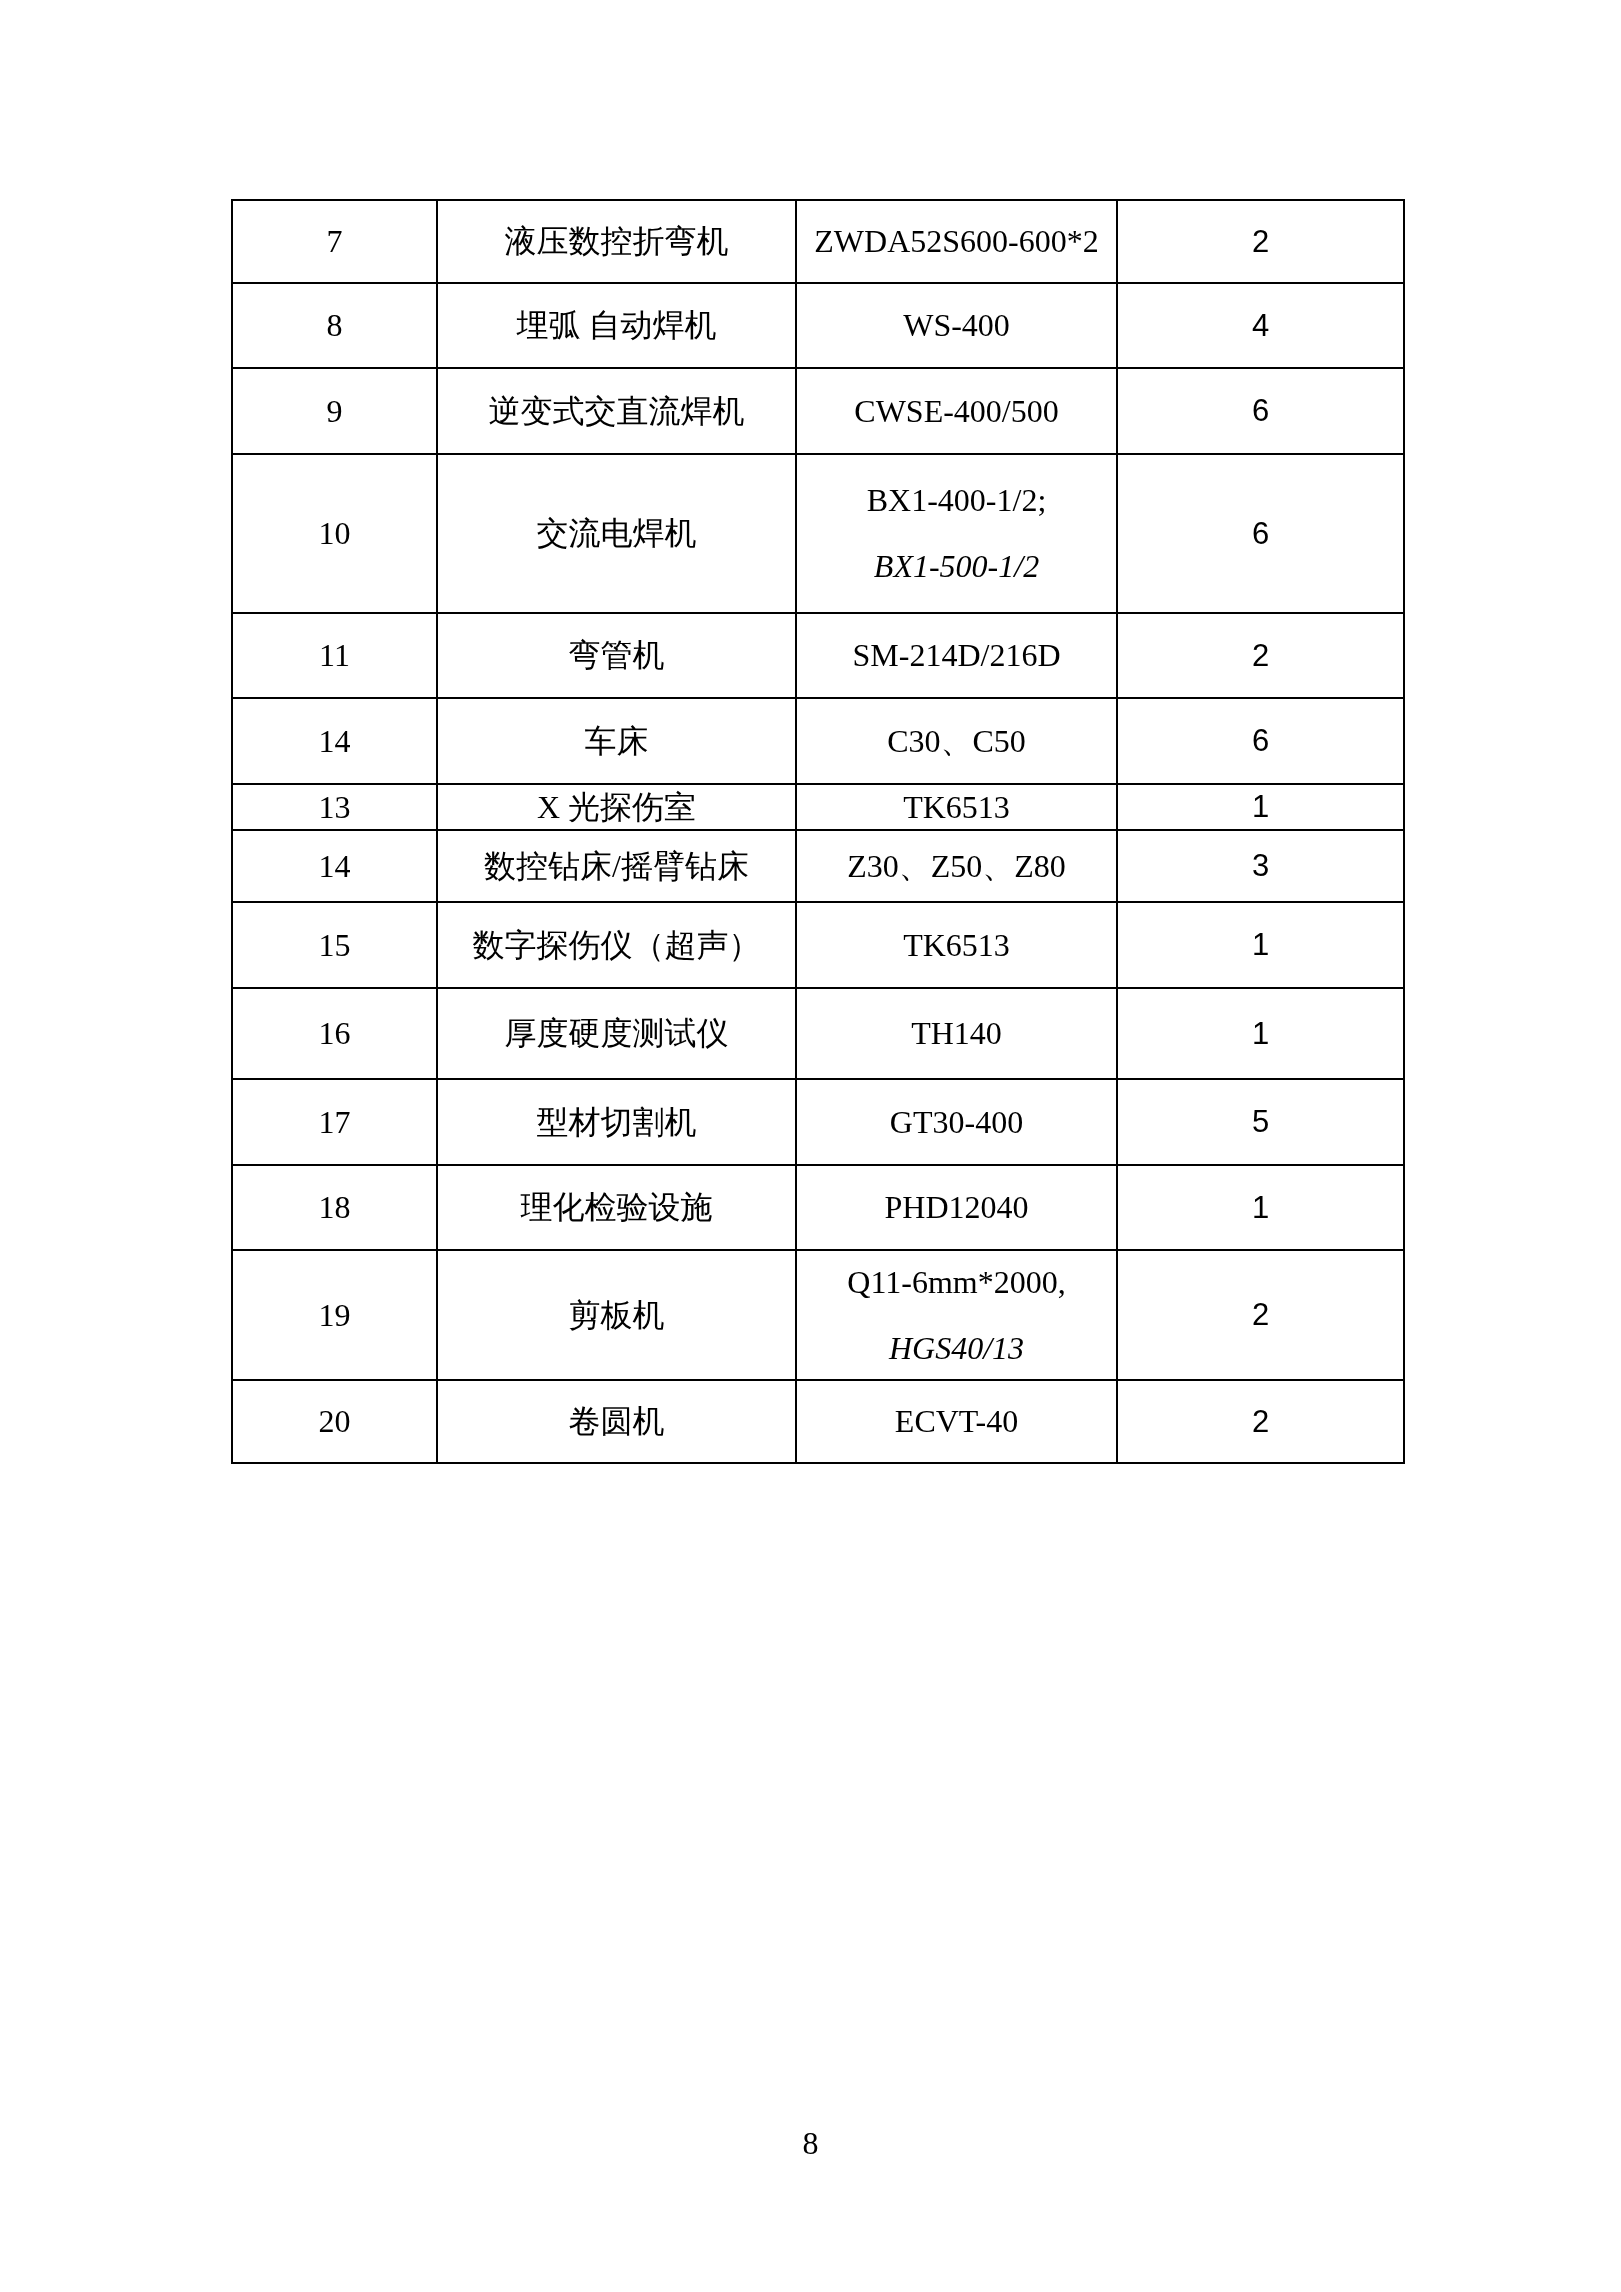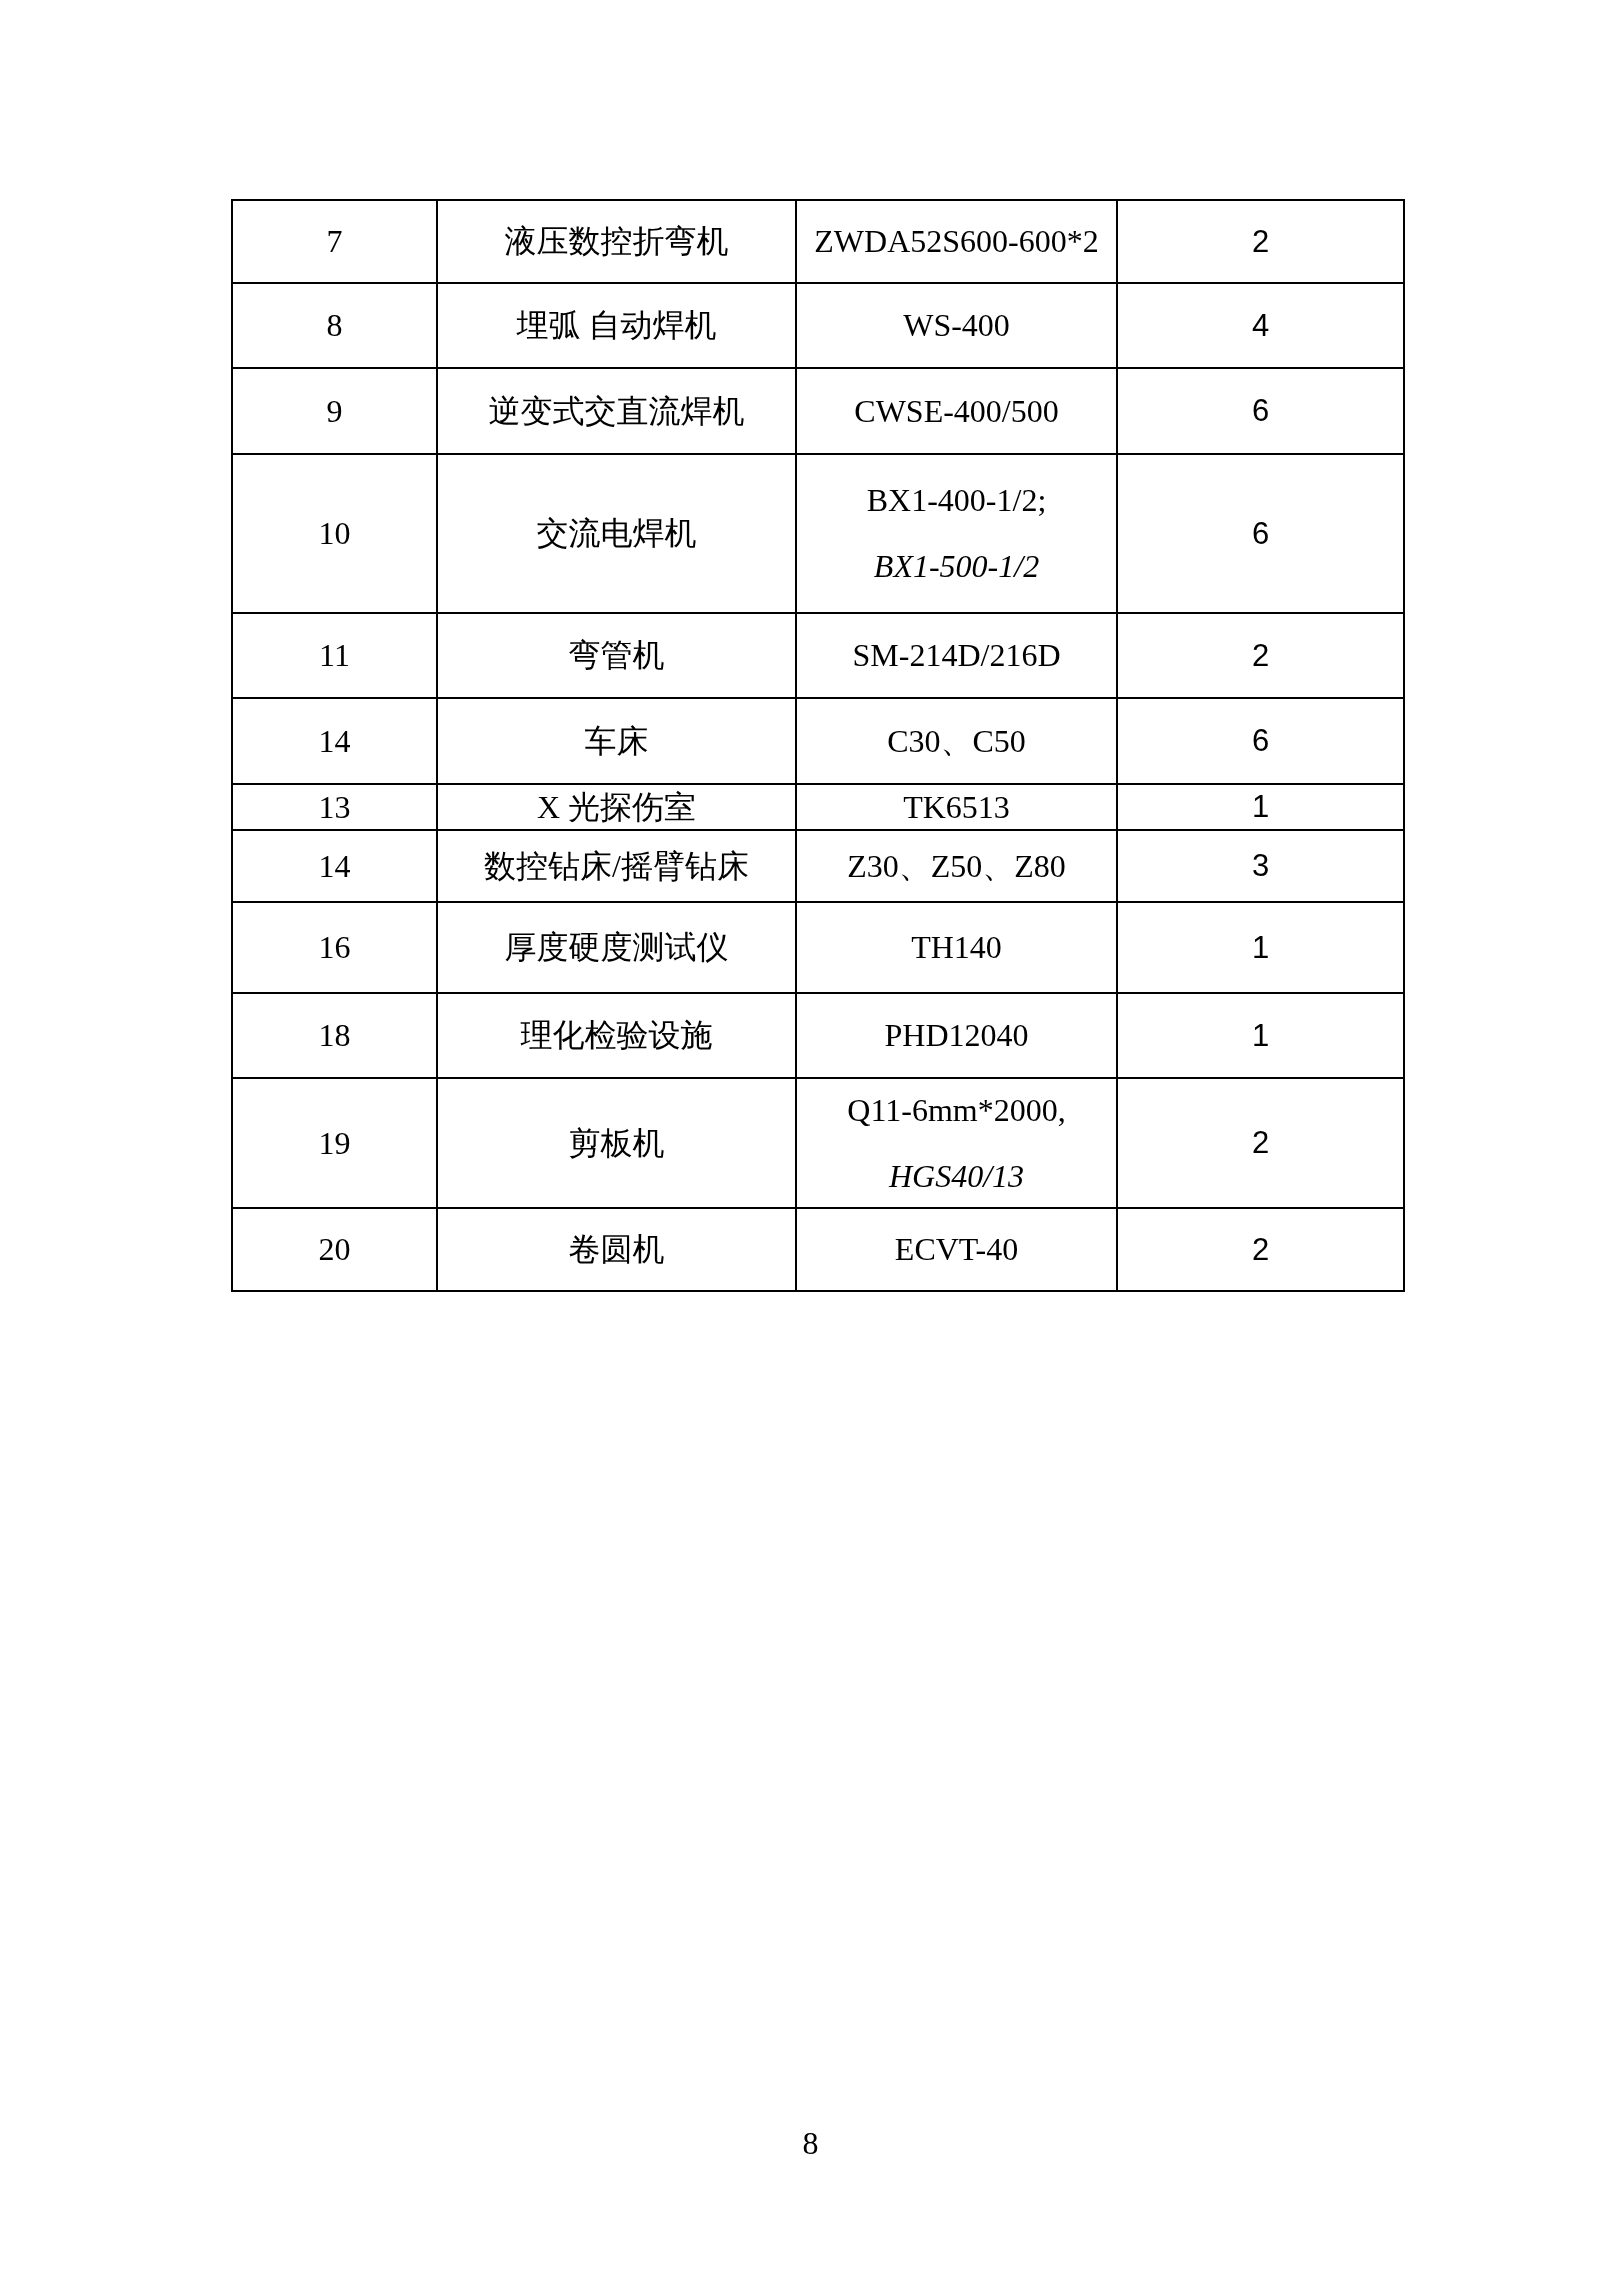--- a/index.html
+++ b/index.html
@@ -183,34 +183,66 @@
     </td>
     <td class="cell cell-model">
       <div>
               <span class="model-line">Z30、Z50、Z80</span>
             </div>
     </td>
     <td class="cell cell-qty">
       <span>3</span>
     </td>
   </tr>
+        <tr style="height: 86px;">
+    <td class="cell cell-no">
+      <span>15</span>
+    </td>
+    <td class="cell cell-name">
+      <span>数字探伤仪（超声）</span>
+    </td>
+    <td class="cell cell-model">
+      <div>
+              <span class="model-line">TK6513</span>
+            </div>
+    </td>
+    <td class="cell cell-qty">
+      <span>1</span>
+    </td>
+  </tr>
         <tr style="height: 91px;">
     <td class="cell cell-no">
       <span>16</span>
     </td>
     <td class="cell cell-name">
       <span>厚度硬度测试仪</span>
     </td>
     <td class="cell cell-model">
       <div>
               <span class="model-line">TH140</span>
             </div>
     </td>
     <td class="cell cell-qty">
       <span>1</span>
+    </td>
+  </tr>
+        <tr style="height: 86px;">
+    <td class="cell cell-no">
+      <span>17</span>
+    </td>
+    <td class="cell cell-name">
+      <span>型材切割机</span>
+    </td>
+    <td class="cell cell-model">
+      <div>
+              <span class="model-line">GT30-400</span>
+            </div>
+    </td>
+    <td class="cell cell-qty">
+      <span>5</span>
     </td>
   </tr>
         <tr style="height: 85px;">
     <td class="cell cell-no">
       <span>18</span>
     </td>
     <td class="cell cell-name">
       <span>理化检验设施</span>
     </td>
     <td class="cell cell-model">

